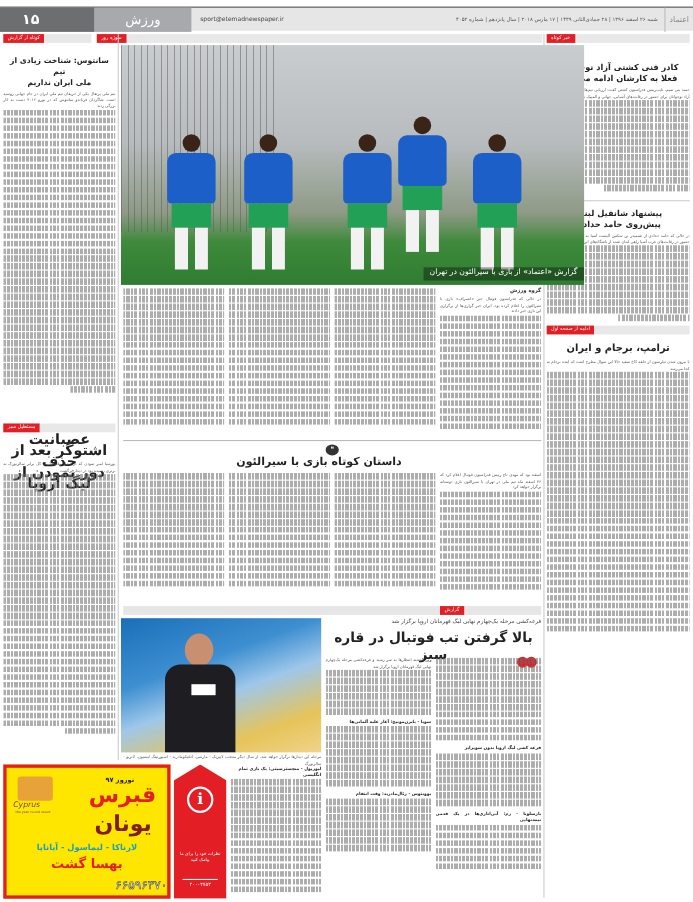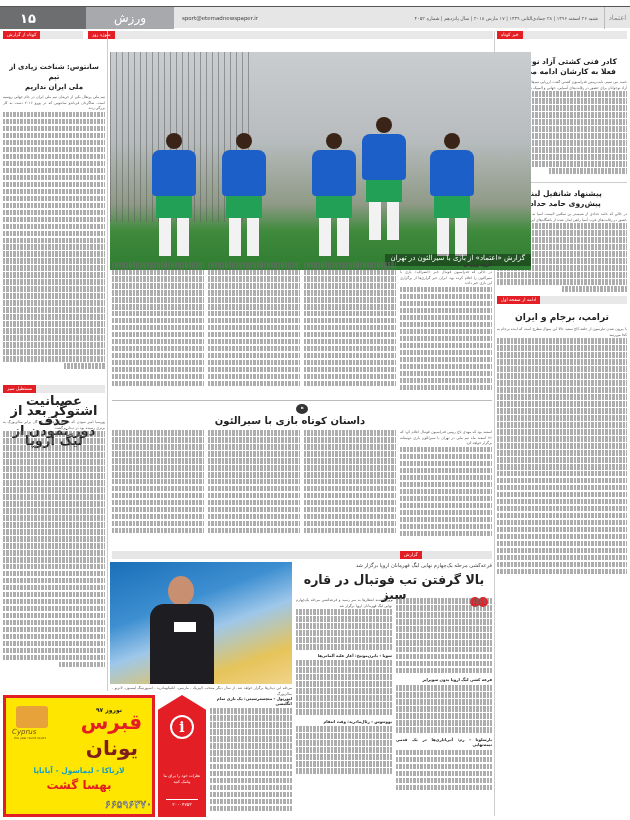--- a/index.html
+++ b/index.html
@@ -11,21 +11,21 @@
 .sec{width:88px;height:22px;background:#a7a9ac;color:#fff;font-size:12px;display:flex;align-items:center;justify-content:center;letter-spacing:2px}
 .mail{flex:1;height:22px;font-size:5.5px;color:#444;display:flex;align-items:center;padding-left:8px}
 .dateline{height:22px;font-size:4.8px;color:#555;display:flex;align-items:center;padding-right:6px;direction:rtl}
 .logo{width:26px;height:22px;display:flex;align-items:center;justify-content:center;font-size:7px;color:#888;border-left:1px solid #bbb}
 .kick{height:8px;background:#e8e8e8;display:flex;justify-content:flex-end}
 .kick span{background:#e31e24;color:#fff;font-size:4.5px;padding:0 4px;line-height:8px}
 .col-rule{border-left:1px solid #ccc}
 .hl{font-weight:bold;text-align:center;color:#222}
 .txt{font-size:3.6px;line-height:5.6px;color:#444;text-align:justify;overflow:hidden}
 .txt span{display:block;height:5.6px;background:repeating-linear-gradient(90deg,#6a6a6a 0 2px,transparent 2px 3px,#6a6a6a 3px 6px,transparent 6px 7px);opacity:.55;margin-bottom:1.4px}
-.photo-main{left:110px;top:52px;width:421px;height:218px;background:linear-gradient(180deg,#c9cdd0 0%,#b8bcbf 40%,#8e9a86 70%,#3f8a3c 82%,#2f7d32 100%);overflow:hidden}
+.photo-main{left:110px;top:41px;width:421px;height:218px;background:linear-gradient(180deg,#c9cdd0 0%,#b8bcbf 40%,#8e9a86 70%,#3f8a3c 82%,#2f7d32 100%);overflow:hidden}
 .player{position:absolute;bottom:14px;width:48px}
 .player .head{width:16px;height:16px;border-radius:50%;background:#3a2418;margin:0 auto}
 .player .shirt{width:44px;height:46px;background:#1d5fc9;border-radius:8px 8px 4px 4px;margin:1px auto 0}
 .player .shorts{width:36px;height:22px;background:#22a055;margin:0 auto}
 .player .legs{width:30px;height:38px;margin:0 auto;background:linear-gradient(90deg,#f2f2f2 0 40%,transparent 40% 60%,#f2f2f2 60%)}
 .fence{position:absolute;left:0;top:0;width:140px;height:170px;background:repeating-linear-gradient(90deg,rgba(90,90,90,.5) 0 1px,transparent 1px 6px)}
 .overlay-sub{right:0;top:202px;height:12px;font-size:7px;color:#fff;padding:0 6px;background:rgba(0,0,0,.35)}
 .photo-sh{left:110px;top:562px;width:182px;height:122px;background:linear-gradient(160deg,#1a6fb8 0%,#3d8fd1 35%,#9ec7ea 55%,#e6c45a 80%,#f0d38a 100%);overflow:hidden}
 .ad{left:3px;top:695px;width:152px;height:122px;background:#ffe600;border:3px solid #e31e24}
 .ad-side{left:158px;top:695px;width:48px;height:122px;background:#e31e24;clip-path:polygon(0 12%,50% 0,100% 12%,100% 100%,0 100%)}
@@ -128,21 +128,21 @@
       <span></span>
       <span></span>
       <span></span>
       <span></span>
       <span></span>
     </div>
 </div>
 <div class="abs col-rule" style="left:494px;top:31px;height:785px"></div>
 
 <div class="abs" style="left:3px;top:42px;width:102px">
-  <div class="hl" style="font-size:7px;line-height:10px;margin-top:20px">
+  <div class="hl" style="font-size:7px;line-height:10px;margin-top:8px">
     <div>سانتوس: شناخت زیادی از تیم</div>
     <div>ملی ایران نداریم</div>
   </div>
   <div class="txt" style="height:294px;margin-top:3px">
       <div style="font-size:3.6px;color:#555">تیم ملی پرتغال یکی از حریفان تیم ملی ایران در جام جهانی روسیه است. شاگردان فرناندو سانتوس که در یورو ۲۰۱۶ دست به کار بزرگی زدند</div>
       <span></span>
       <span></span>
       <span></span>
       <span></span>
       <span></span>

